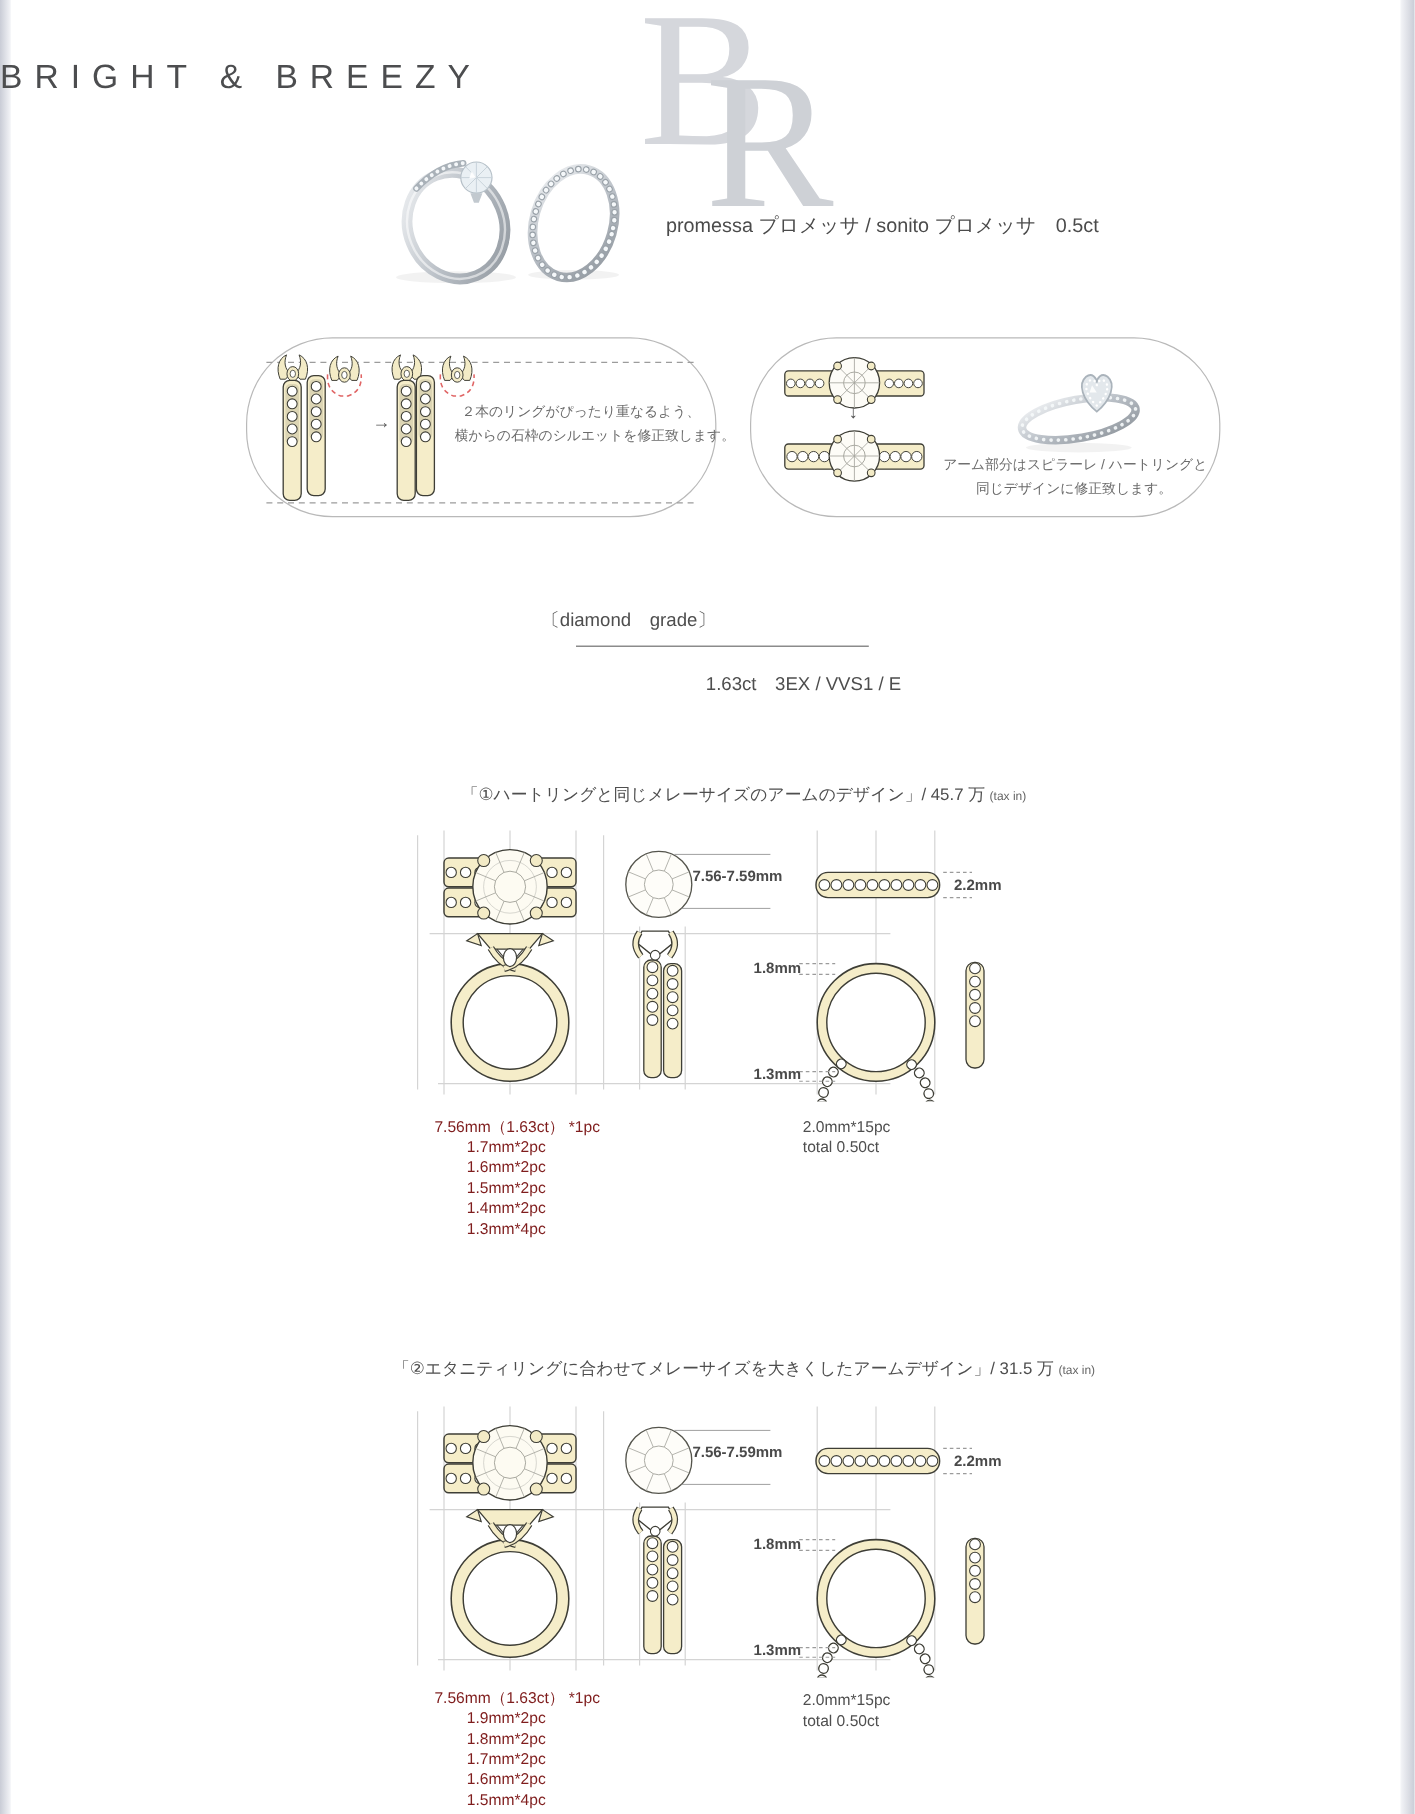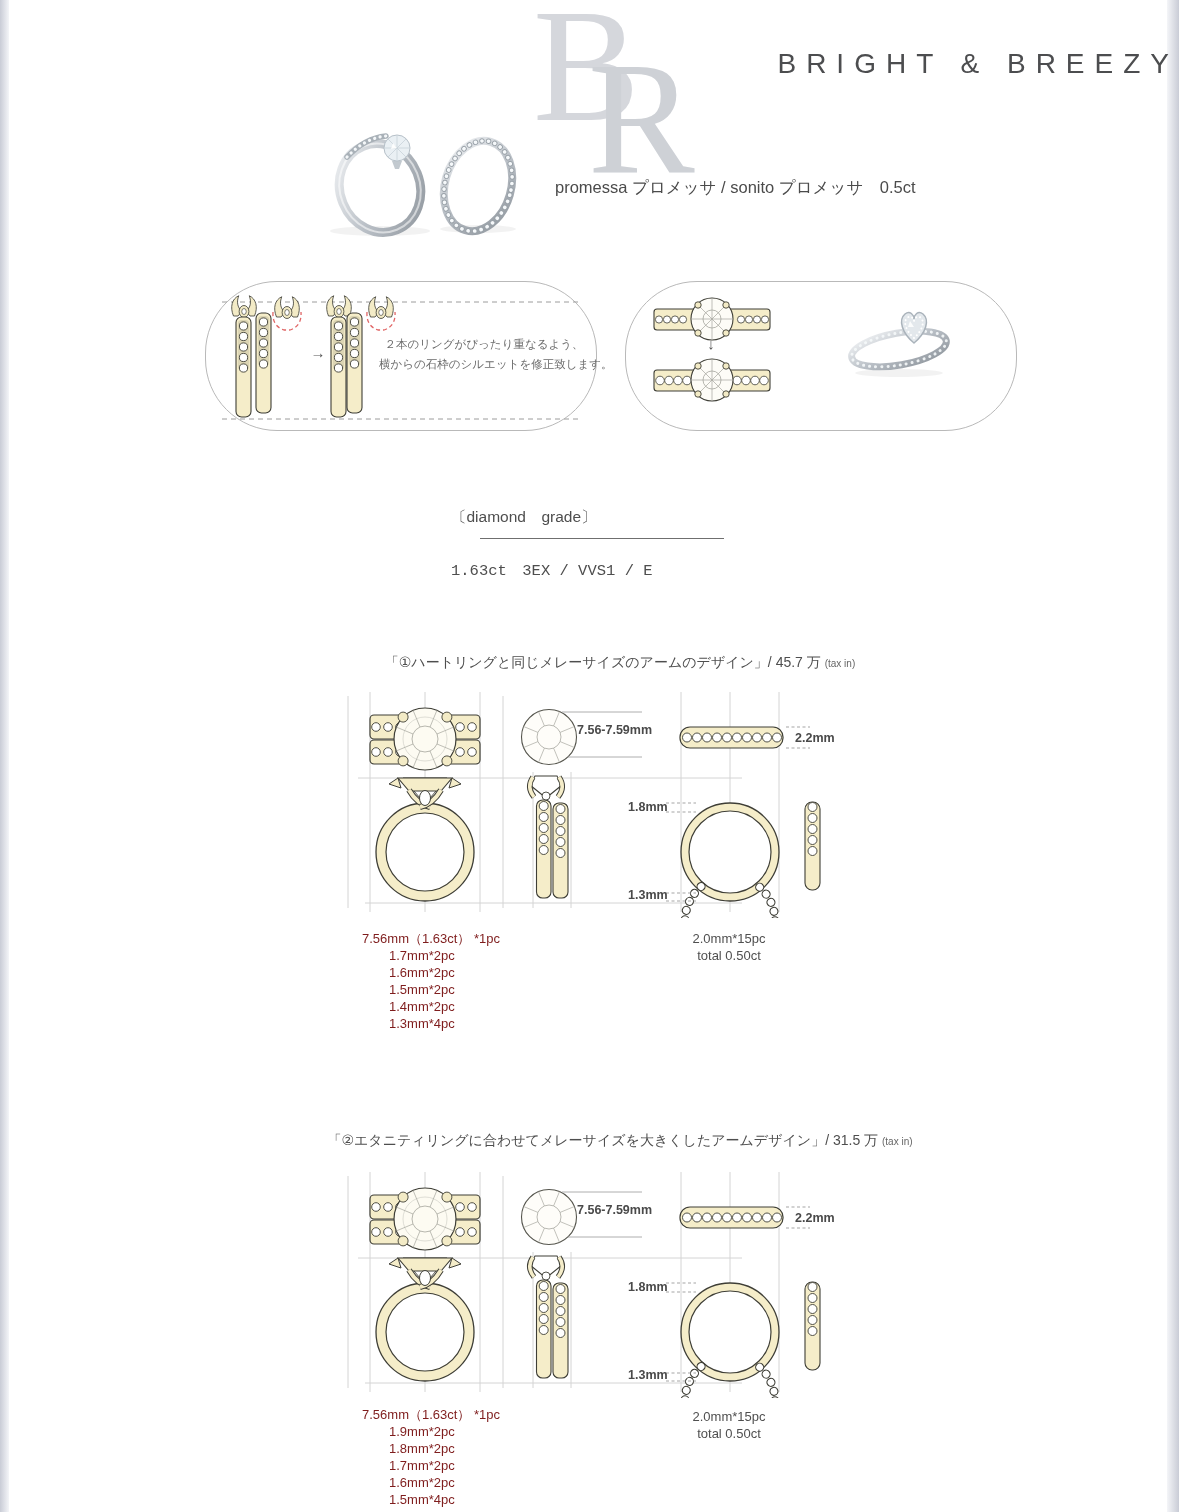--- a/index.html
+++ b/index.html
@@ -2,37 +2,37 @@
 <html><head>
 <meta charset="utf-8">
 <style>
   html,body{margin:0;padding:0;background:#ffffff;font-family:"Liberation Sans","DejaVu Sans",sans-serif;}
   #page{position:relative;width:1179px;height:1512px;background:#ffffff;overflow:hidden;}
   .abs{position:absolute;}
   .edge{position:absolute;top:0;height:1512px;}
   .edge-left{left:0;width:9px;background:linear-gradient(to right,#c9ccd6,#f4f5f8);}
   .edge-right{left:1167px;width:12px;background:linear-gradient(to left,#c9ccd6,#f4f5f8);}
   .monogram{position:absolute;font-family:"Liberation Serif","DejaVu Serif",serif;color:#d5d7dc;line-height:1;user-select:none;}
-  .brand-title{position:absolute;left:0;top:48px;width:1179px;text-align:right;font-size:28px;letter-spacing:10px;color:#4c4d4f;font-weight:400;}
+  .brand-title{position:absolute;left:0;top:48px;width:1179px;text-align:left;font-size:28px;letter-spacing:10px;color:#4c4d4f;font-weight:400;}
   .product-title{position:absolute;left:555px;top:177px;font-size:16.5px;color:#4b4b4b;white-space:nowrap;}
   .note-box{position:absolute;width:390px;height:148px;border:1px solid #b9b9b9;border-radius:72px;background:#fff;}
   .note-text{position:absolute;font-size:11.5px;color:#6b6b6b;line-height:20px;text-align:center;}
   .note-text div{white-space:nowrap;}
   .box-arrow{position:absolute;font-size:15px;color:#555;text-align:center;}
   .dg-label{position:absolute;left:451px;top:507px;width:300px;text-align:left;font-size:15.5px;color:#4e4e4e;}
   .dg-line{position:absolute;left:480px;top:538px;width:244px;border-top:1.5px solid #6f6f6f;}
-  .dg-value{position:absolute;left:451px;top:560px;width:300px;text-align:left;font-size:15.5px;color:#4e4e4e;font-family:Liberation Mono, monospace;}
+  .dg-value{position:absolute;left:451px;top:560px;width:300px;text-align:right;font-size:15.5px;color:#4e4e4e;}
   .heading{position:absolute;left:40px;width:1160px;text-align:center;font-size:14px;color:#4e4e4e;white-space:nowrap;}
   .heading .tax{font-size:10px;color:#666;}
   .drawing-slot{position:absolute;width:530px;height:232px;font-weight:bold;}
   .drawing-slot svg{position:absolute;left:0;top:0;}
   .dim-label{position:absolute;font-size:12.5px;color:#4a4a4a;white-space:nowrap;}
   .spec-block{position:absolute;font-size:13px;color:#7f1d1d;line-height:17px;white-space:nowrap;}
   .spec-list{padding-left:27px;}
-  .spec-center{position:absolute;width:120px;font-size:13px;color:#4f4f4f;line-height:17px;text-align:center;}
+  .spec-center{position:absolute;width:120px;font-size:13px;color:#4f4f4f;line-height:17px;}
 </style>
 </head>
 <body>
 
 <svg width="0" height="0" style="position:absolute" aria-hidden="true">
   <defs>
     <linearGradient id="gSilver" x1="0" y1="0" x2="1" y2="1">
       <stop offset="0" stop-color="#f2f4f6"></stop>
       <stop offset="0.5" stop-color="#b9bfc6"></stop>
       <stop offset="1" stop-color="#8f969d"></stop>
@@ -173,20 +173,24 @@
         <g transform="rotate(-10 63 52)">
           <ellipse cx="63" cy="52" rx="48" ry="16" fill="none" stroke="url(#gSilver)" stroke-width="7"></ellipse>
           <ellipse cx="63" cy="52" rx="48" ry="16" fill="none" stroke="#f5f8fa" stroke-width="3" stroke-dasharray="0.1 6" stroke-linecap="round" opacity="0.9"></ellipse>
         </g>
         <path d="M78,46 C66,36 62,23 69,17 C74,13 78,18 78,22 C78,18 82,13 87,17 C94,23 90,36 78,46 Z" fill="#e3e8ec" stroke="#aab3bb" stroke-width="1.5"></path>
         <path d="M78,41 C70,34 67,25 71,21 C74,18 78,21 78,24 C78,21 82,18 85,21 C89,25 86,34 78,41 Z" fill="none" stroke="#ffffff" stroke-width="2" stroke-dasharray="0.1 4" stroke-linecap="round"></path>
         <polygon points="74,24 78,30 72,30" fill="#ffffff" opacity="0.85"></polygon>
       </g>
     </svg>
     <div class="box-arrow" style="left:73px;top:53px;width:24px;">↓</div>
+    <div class="note-text" style="left:160px;top:96px;width:218px;">
+      <div>アーム部分はスピラーレ / ハートリングと</div>
+      <div>同じデザインに修正致します。</div>
+    </div>
   </div>
 
   <div class="dg-label">〔diamond　grade〕</div>
   <div class="dg-line"></div>
   <div class="dg-value">1.63ct　3EX / VVS1 / E</div>
 
   <div class="heading" style="top:654px;">
     <span>「①ハートリングと同じメレーサイズのアームのデザイン」/ 45.7 万</span>
     <span class="tax">(tax in)</span>
   </div>

